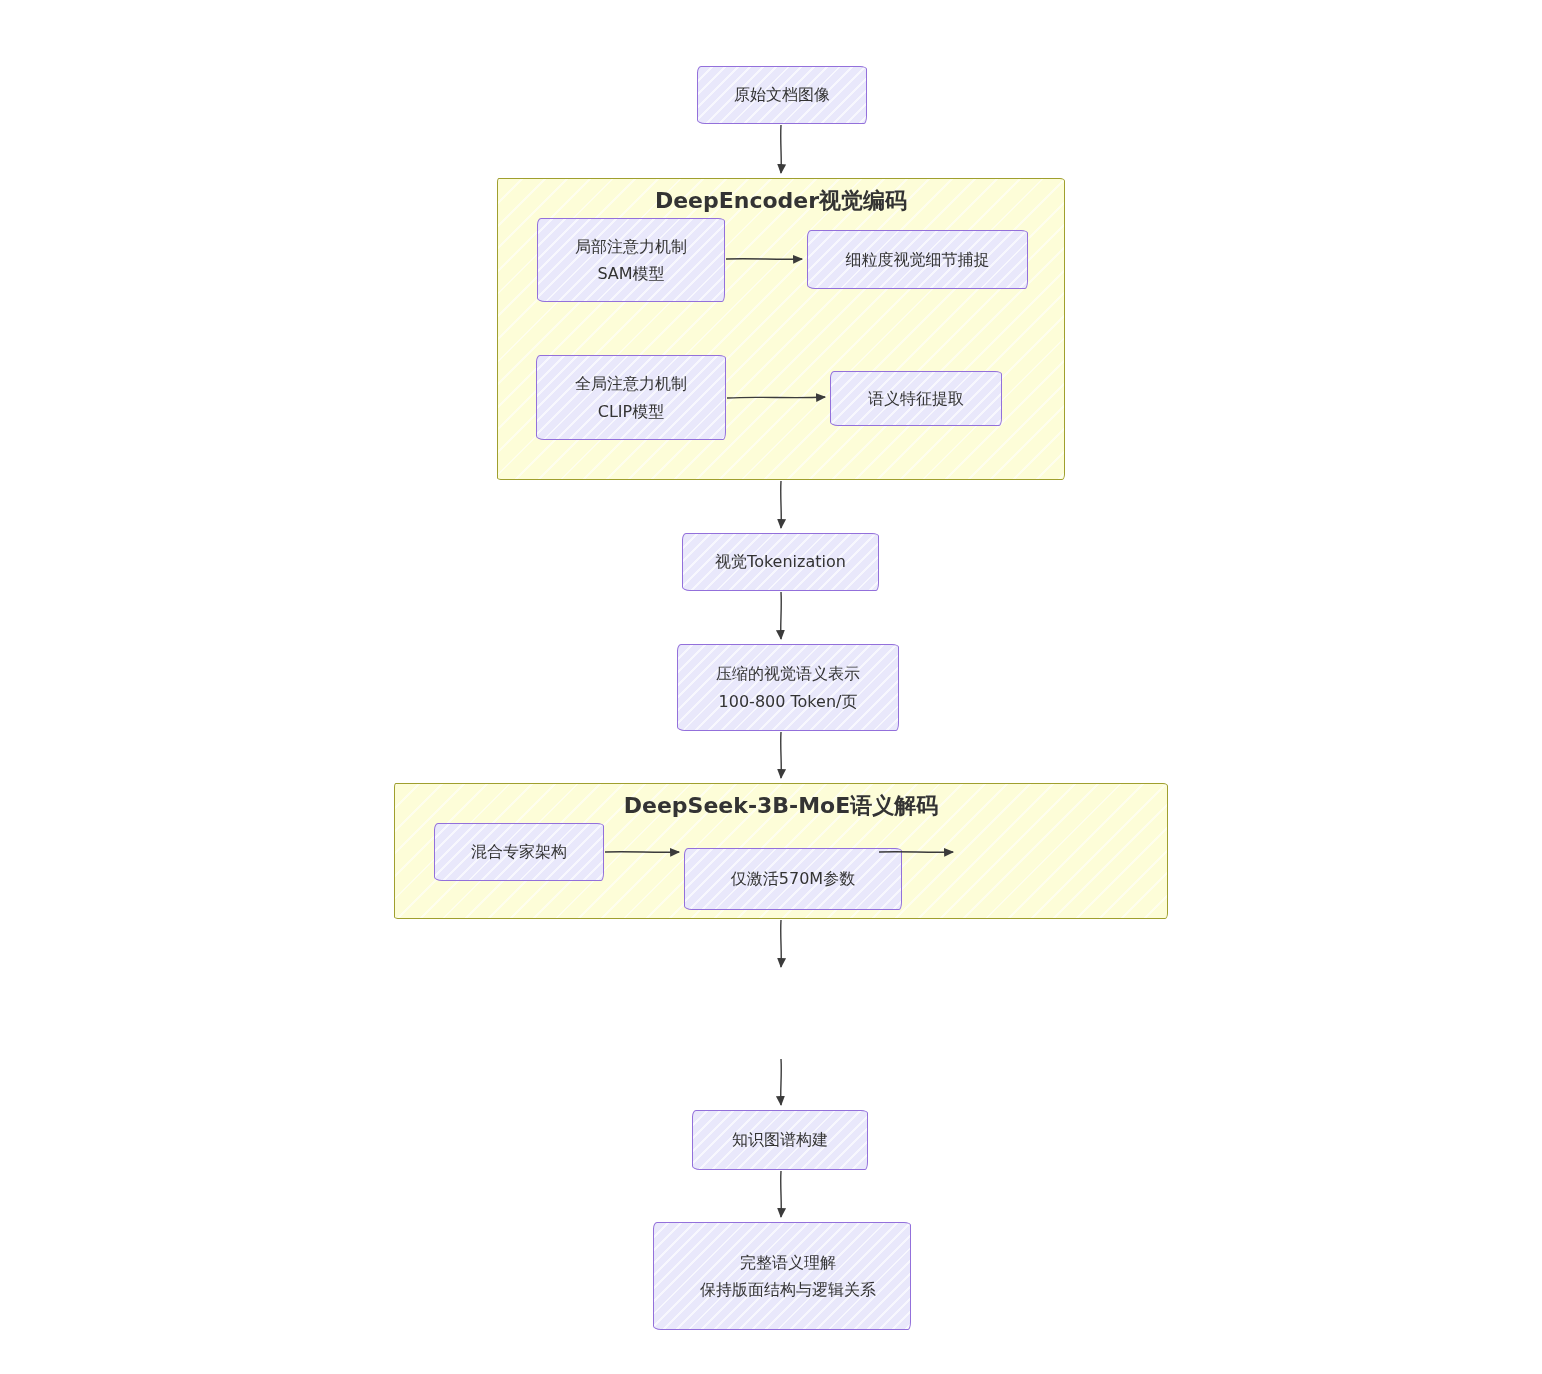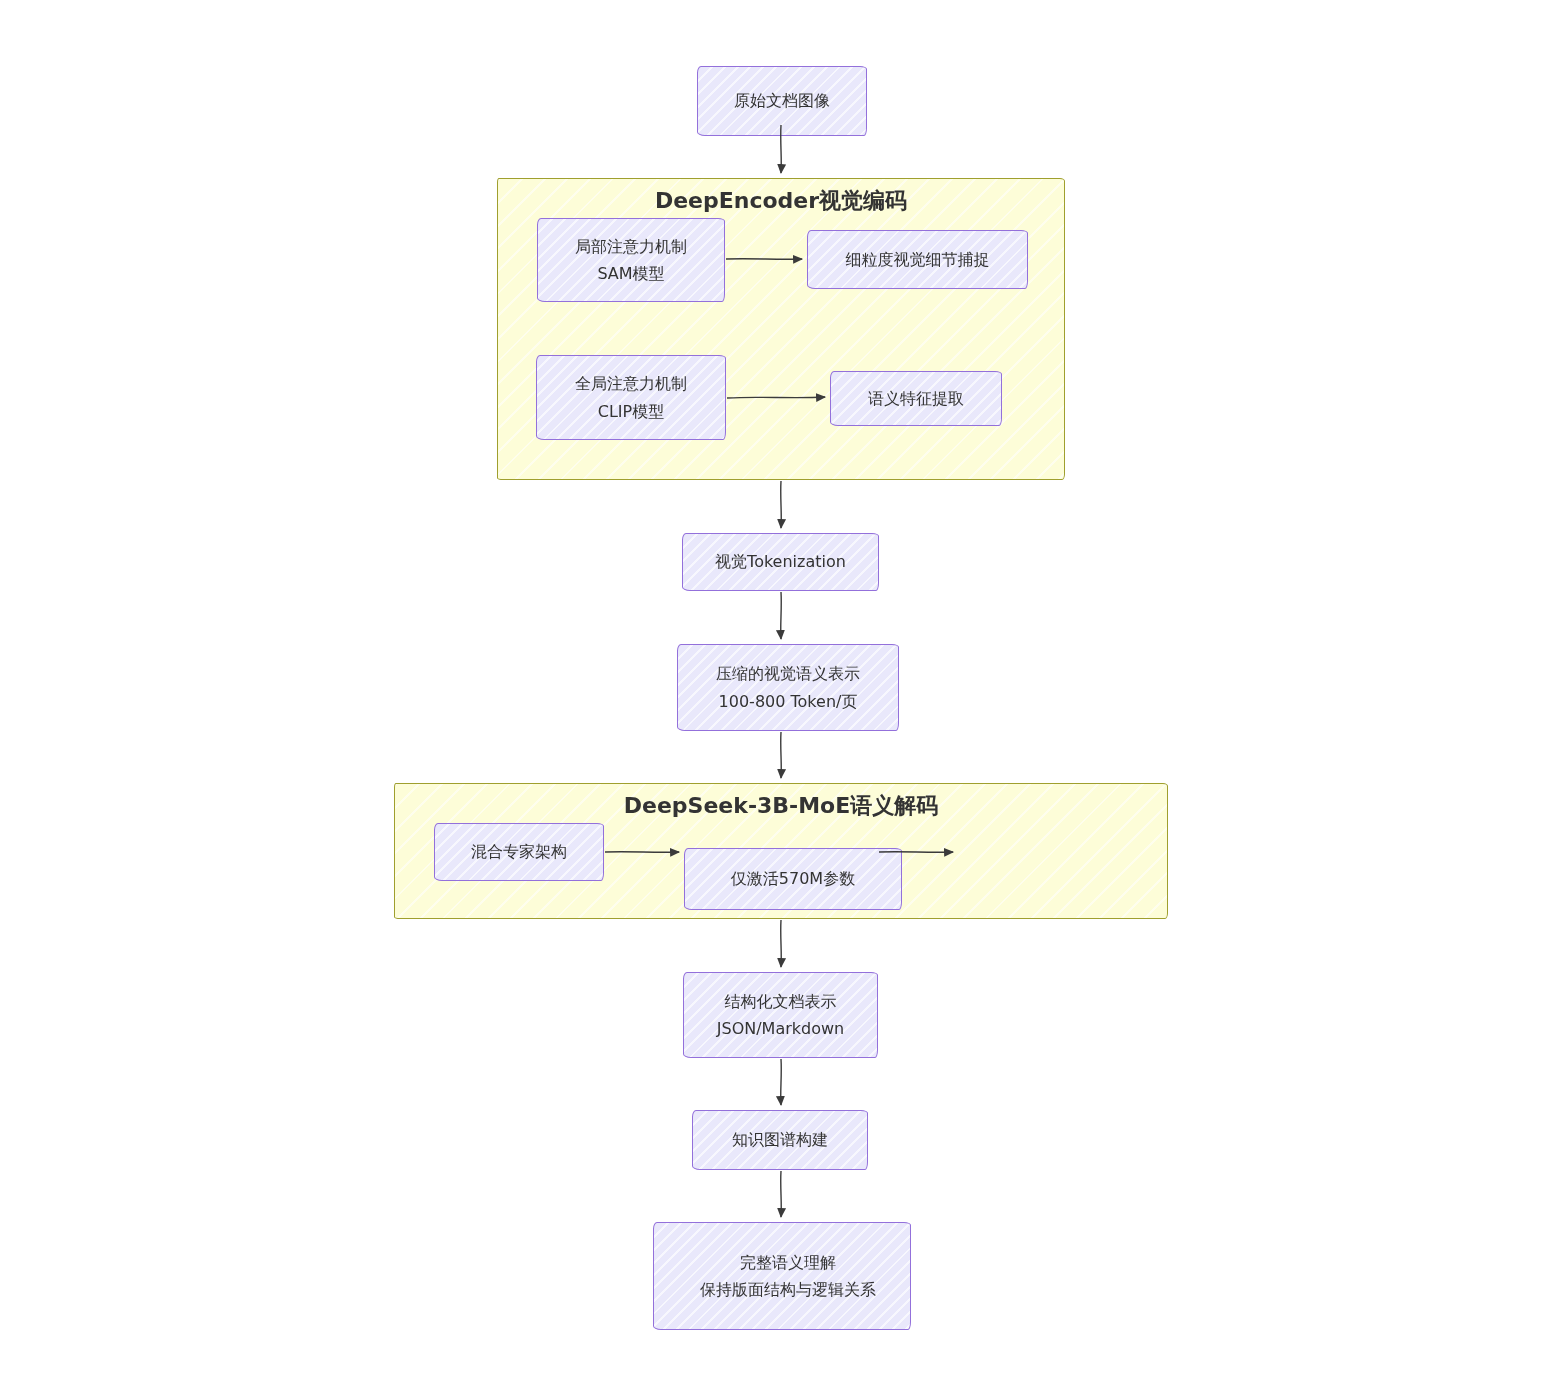--- a/index.html
+++ b/index.html
@@ -68,21 +68,21 @@
 <div class="canvas">
 
   <div class="container" style="left:497px; top:178px; width:568px; height:302px;">
     <div class="container-title">DeepEncoder视觉编码</div>
   </div>
 
   <div class="container" style="left:394px; top:783px; width:774px; height:136px;">
     <div class="container-title">DeepSeek-3B-MoE语义解码</div>
   </div>
 
-  <div class="node" style="left:697px; top:66px; width:170px; height:70px;">
+  <div class="node" style="left:697px; top:66px; width:170px; height:58px;">
     <span>原始文档图像</span>
   </div>
 
   <div class="node" style="left:537px; top:218px; width:188px; height:84px;">
     <span>局部注意力机制</span>
     <span>SAM模型</span>
   </div>
 
   <div class="node" style="left:807px; top:230px; width:221px; height:59px;">
     <span>细粒度视觉细节捕捉</span>
@@ -108,24 +108,20 @@
 
   <div class="node" style="left:434px; top:823px; width:170px; height:58px;">
     <span>混合专家架构</span>
   </div>
 
   <div class="node" style="left:684px; top:848px; width:218px; height:62px;">
     <span>仅激活570M参数</span>
   </div>
 
 
-  <div class="node" style="left:683px; top:972px; width:195px; height:86px;">
-    <span>结构化文档表示</span>
-    <span>JSON/Markdown</span>
-  </div>
 
   <div class="node" style="left:692px; top:1110px; width:176px; height:60px;text-align:right;">
     <span>知识图谱构建</span>
   </div>
 
   <div class="node" style="left:653px; top:1222px; width:258px; height:108px;padding-left:12px;">
     <span>完整语义理解</span>
     <span>保持版面结构与逻辑关系</span>
   </div>
 

